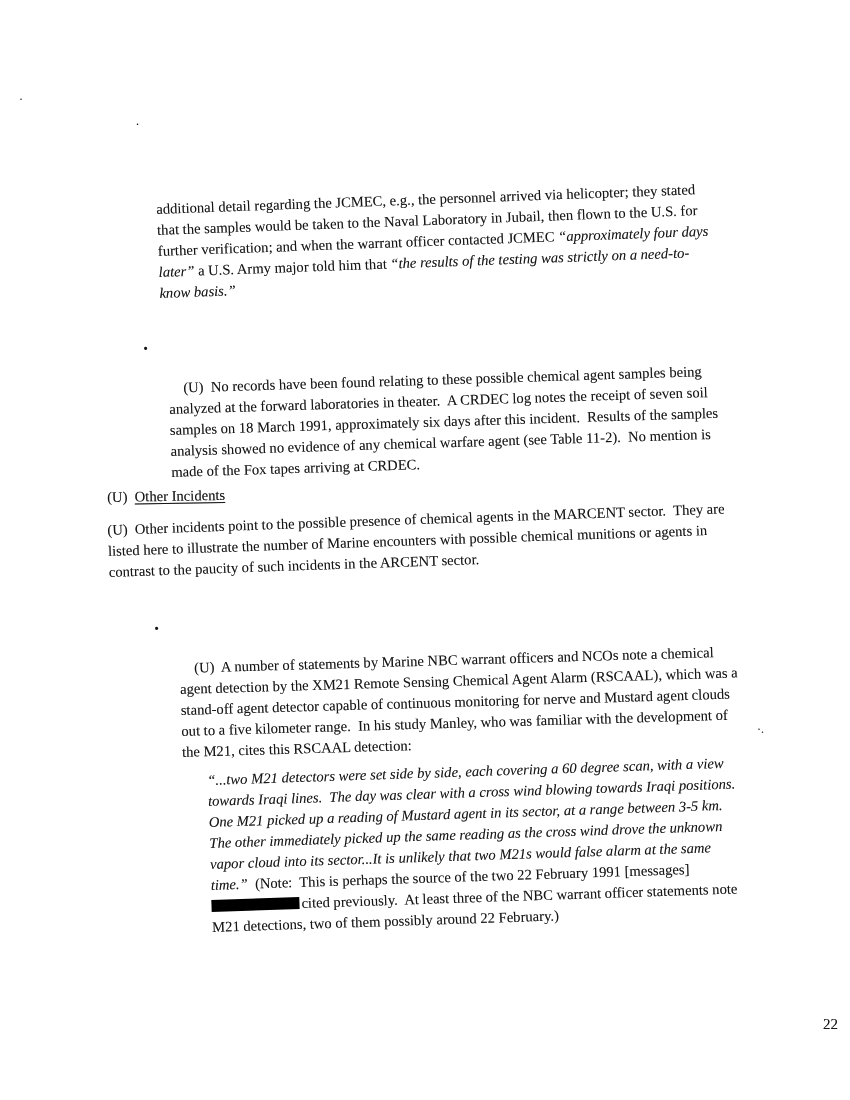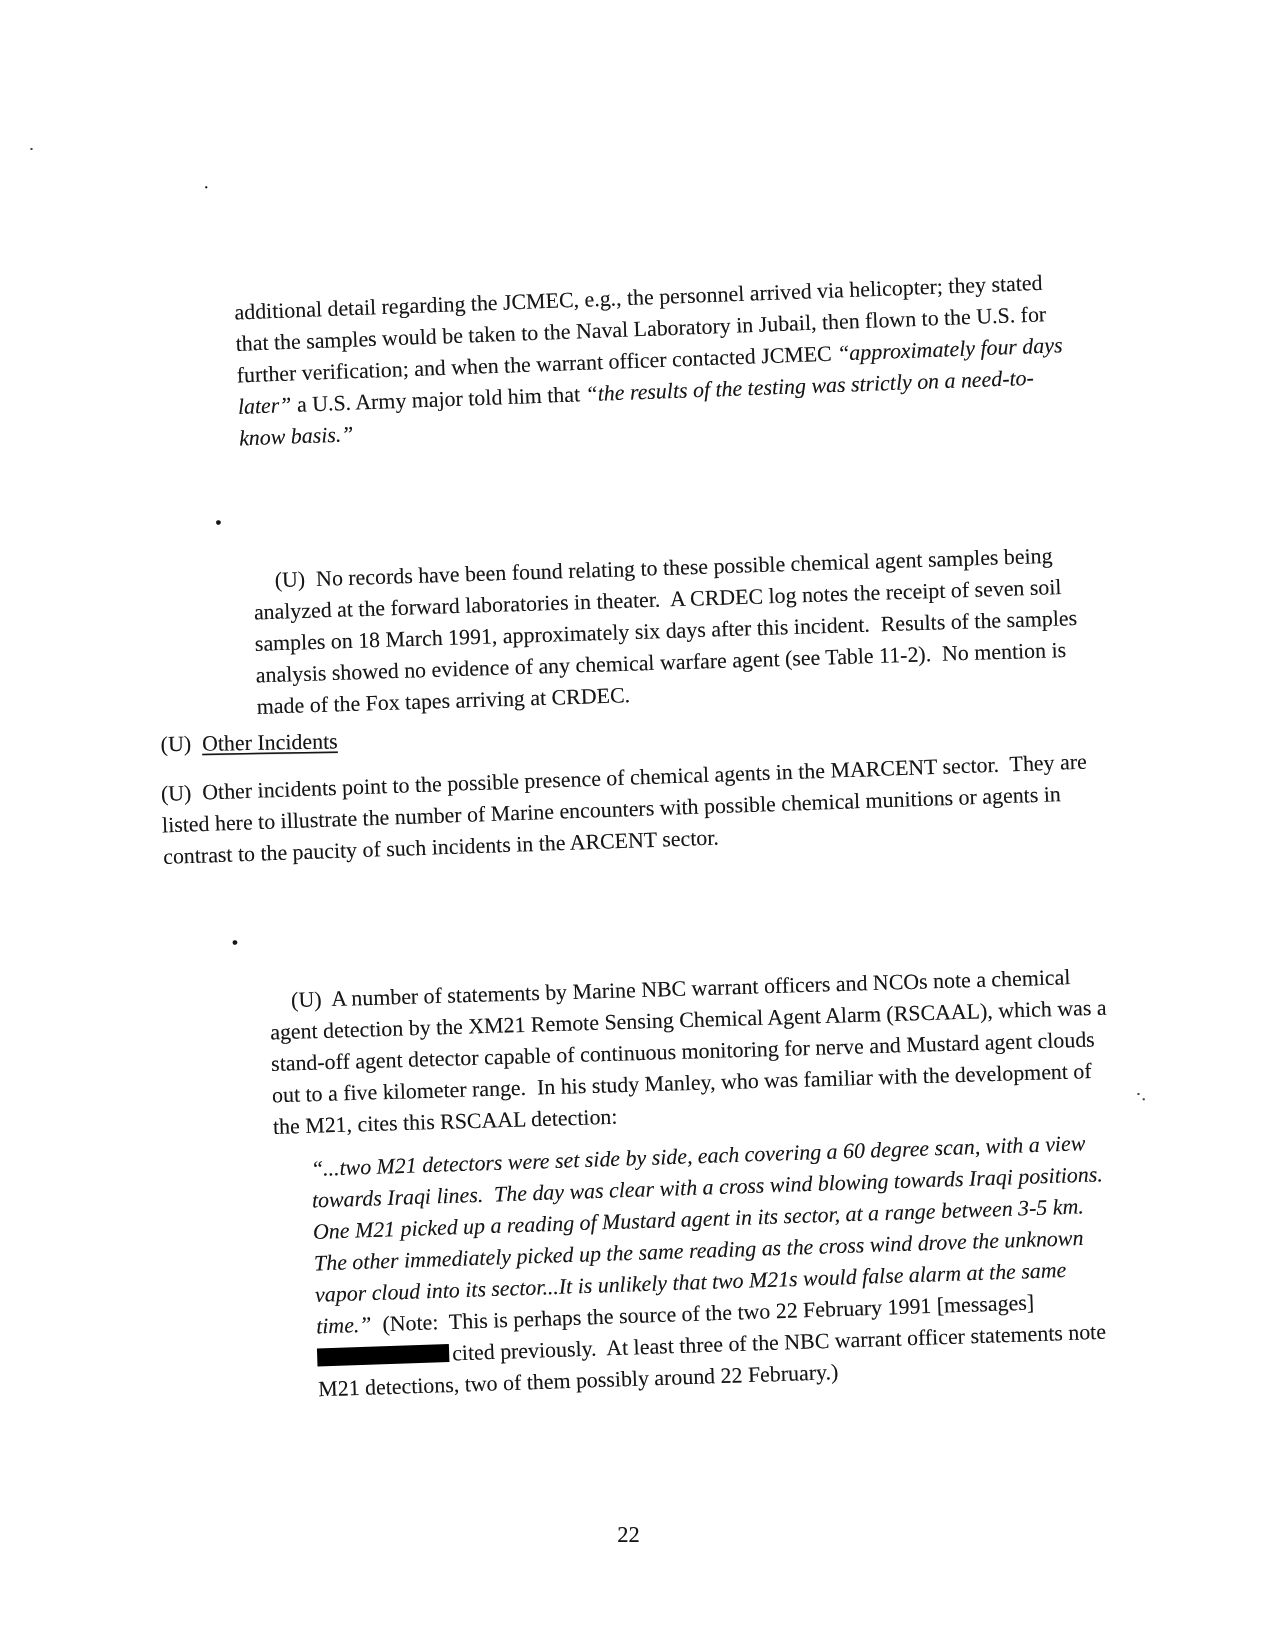--- a/index.html
+++ b/index.html
@@ -35,21 +35,21 @@
   }
   .artifact{
     position:absolute;
     color:#3a3a3a;
     font-size:12px;
     line-height:10px;
   }
   .page-number{
     position:absolute;
     left:0;right:12px;top:1016px;
-    text-align:center;
+    text-align:right;
     font-size:15px;
   }
   
   .r1{transform:rotate(-2.1deg);}
   .r2{transform:rotate(-1.8deg);}
   .r3{transform:rotate(-1deg);}
   .r4{transform:rotate(-2deg);}
   .r5{transform:rotate(-1.7deg);}
   .r6{transform:rotate(-1.9deg);}
 </style>

